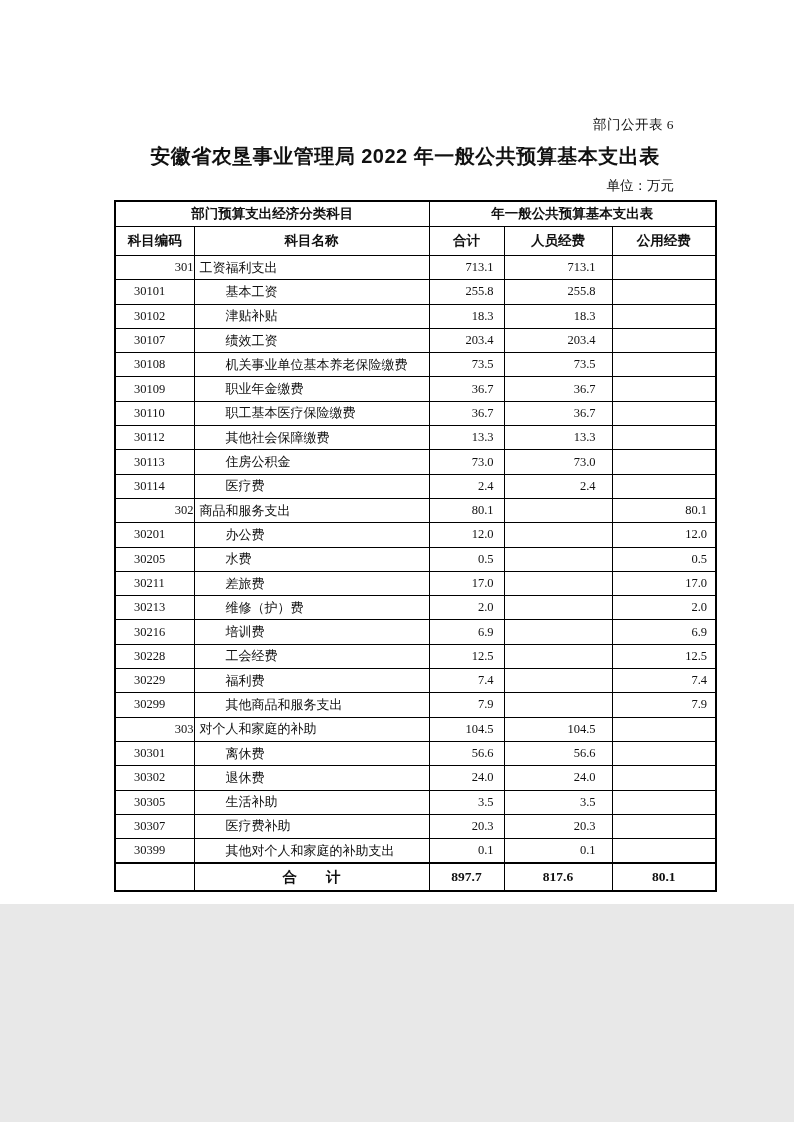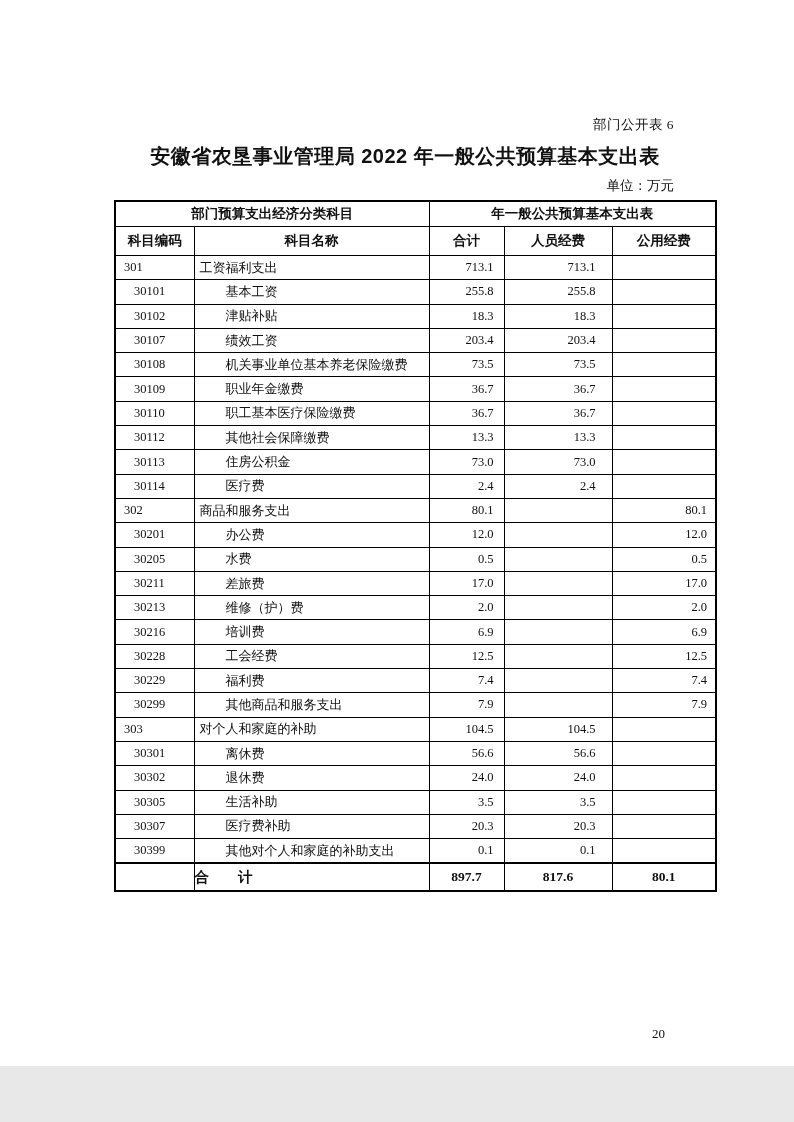--- a/index.html
+++ b/index.html
@@ -1,18 +1,18 @@
 <!DOCTYPE html>
 <html><head>
 <meta charset="utf-8">
 <style>
   html,body{margin:0;padding:0;background:#e8e8e8;}
   .page{
     position:relative;
-    width:794px;height:1066px;
+    width:794px;height:904px;
     margin:0 auto;
     background:#ffffff;
     font-family:"Liberation Serif","DejaVu Serif",serif;
     color:#111;
     overflow:hidden;
   }
   .doc-label{
     position:absolute;
     top:116px;right:120px;
     font-size:13.5px;
@@ -55,36 +55,36 @@
   table.budget th{
     font-family:"Liberation Sans","DejaVu Sans",sans-serif;
     font-weight:bold;
     text-align:center;
     font-size:13.5px;
   }
   tr.group-header th{height:24px;}
   tr.col-header th{height:28px;}
   tr.data-row td{height:23.3px;}
   td.code{font-size:12.5px;}
-  td.code.lvl0{padding-left:8px;}
+  td.code.lvl0{padding-left:8px;text-align:right;}
   td.code.lvl1{padding-left:18px;}
   td.name{font-size:13px;}
   td.name.lvl0{padding-left:5px;}
   td.name.lvl1{padding-left:31px;}
   td.num{text-align:right;font-size:12.5px;}
   td.num.total{padding-right:10px;}
   td.num.personnel{padding-right:16px;}
   td.num.public{padding-right:8px;}
   tr.total-row td{
     height:26px;
     border-top:2px solid #000;
     font-weight:bold;
   }
   tr.total-row td.total-label{
-    text-align:left;
+    text-align:center;
     font-family:"Liberation Sans","DejaVu Sans",sans-serif;
     font-size:14.5px;
   }
   tr.total-row td.num{
     text-align:center;
     font-size:13.5px;
     padding:0;
   }
   .page-number{
     position:absolute;

